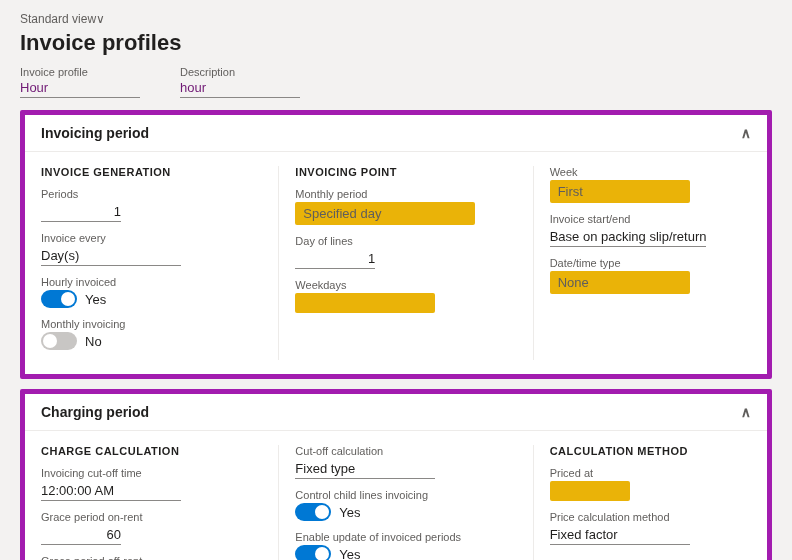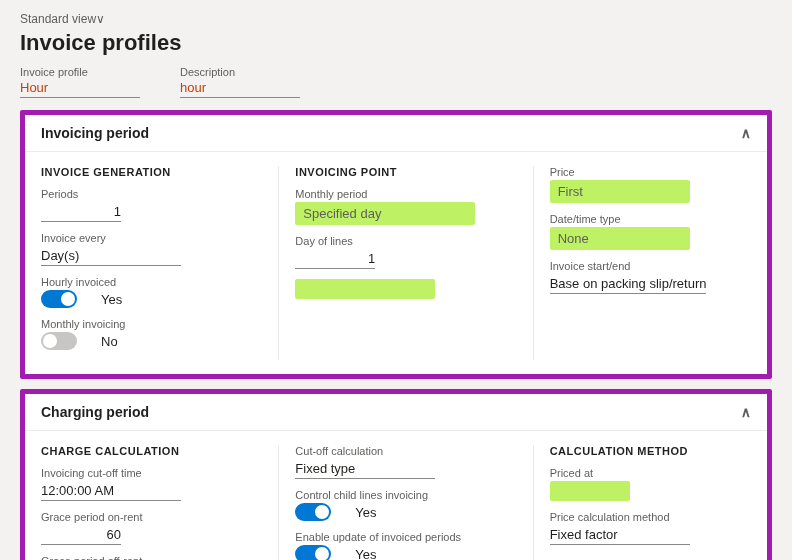--- a/index.html
+++ b/index.html
@@ -34,21 +34,21 @@
       margin-bottom: 12px;
     }
     .record-field label {
       font-size: 11px;
       color: #605e5c;
       display: block;
       margin-bottom: 2px;
     }
     .record-field .field-value {
       font-size: 13px;
-      color: #c2410c;
+      color: #701a75;
       border-bottom: 1px solid #8a8886;
       min-width: 120px;
       padding-bottom: 2px;
     }
     .section-card {
       background: #fff;
       border: 5px solid #a21caf;
       border-radius: 2px;
       margin-bottom: 10px;
     }
@@ -99,38 +99,38 @@
       color: #201f1e;
       padding: 2px 0;
       width: 100%;
       outline: none;
     }
     .field-input.number {
       text-align: right;
       max-width: 80px;
     }
     .field-input.readonly {
-      background: #bef264;
+      background: #eab308;
       border-bottom: none;
       padding: 4px 8px;
       color: #605e5c;
       border-radius: 2px;
     }
     .field-static {
       font-size: 13px;
       color: #201f1e;
       padding: 2px 0;
       border-bottom: 1px solid #8a8886;
       min-width: 140px;
       display: inline-block;
     }
     .toggle-row {
       display: flex;
       align-items: center;
-      gap: 24px;
+      gap: 8px;
       margin-bottom: 8px;
     }
     .toggle {
       width: 36px;
       height: 18px;
       border-radius: 10px;
       position: relative;
       cursor: pointer;
       flex-shrink: 0;
     }
@@ -234,38 +234,39 @@
         <div class="col-title">INVOICING POINT</div>
         <div class="field-group">
           <label>Monthly period</label>
           <input class="field-input readonly" type="text" style="max-width: 180px;" readonly="" value="Specified day">
         </div>
         <div class="field-group">
           <label>Day of lines</label>
           <input class="field-input number" type="text" value="1" style="">
         </div>
         <div class="field-group">
+          <label>Weekdays</label>
           <input class="field-input readonly" type="text" style="max-width: 140px; height: 20px;" readonly="">
         </div>
       </div>
 
       <div class="divider-col"></div>
 
       <div class="section-col">
         <div class="field-group">
-          <label>Price</label>
+          <label>Week</label>
           <input class="field-input readonly" type="text" style="max-width: 140px;" readonly="" value="First">
+        </div>
+        <div class="field-group">
+          <label>Invoice start/end</label>
+          <span class="field-static">Base on packing slip/return</span>
         </div>
         <div class="field-group">
           <label>Date/time type</label>
           <input class="field-input readonly" type="text" style="max-width: 140px;" readonly="" value="None">
-        </div>
-        <div class="field-group">
-          <label>Invoice start/end</label>
-          <span class="field-static">Base on packing slip/return</span>
         </div>
       </div>
     </div>
   </div>
 
   <div class="section-card">
     <div class="section-header">
       <span>Charging period</span>
       <span class="chevron-icon">∧</span>
     </div>

